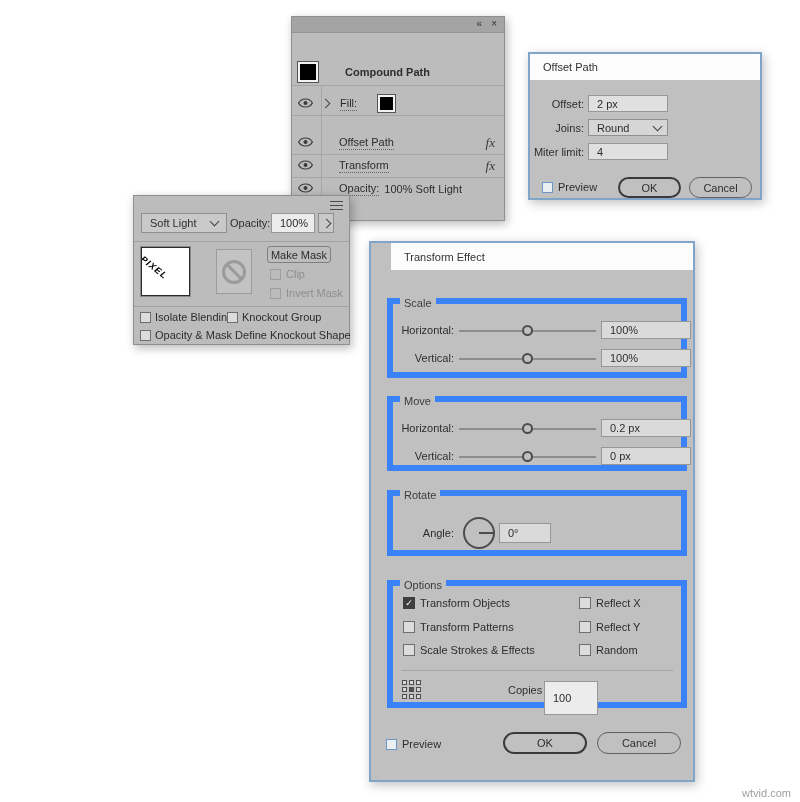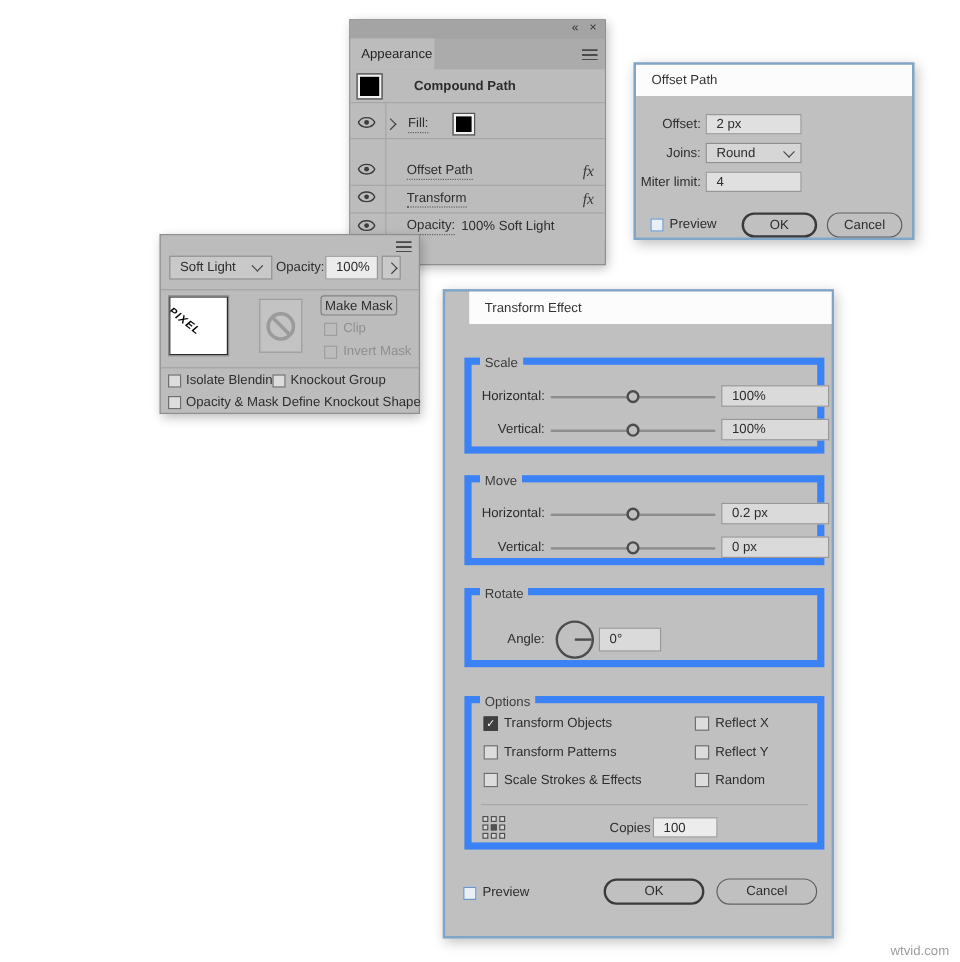--- a/index.html
+++ b/index.html
@@ -84,28 +84,20 @@
 </head>
 <body>
 
 <div class="stage">
 
   <div class="panel" style="left:291px;top:16px;width:214px;height:205px;z-index:1;">
     <div class="ap-topbar">
       <span class="abs" style="right:22px;top:1px;font-size:10px;color:#333;">«</span>
       <span class="abs" style="right:7px;top:1px;font-size:10px;color:#333;">×</span>
     </div>
-    <div class="ap-tabs">
-      <div class="ap-tab">
-        <span class="txt">Appearance</span>
-      </div>
-      <div class="abs" style="right:6px;top:9px;">
-          <div class="menu-lines"></div>
-        </div>
-    </div>
 
     <div class="abs" style="left:0;top:41px;right:0;height:143px;background:#bcbcbc;">
 
       <div class="abs" style="left:29px;top:27px;bottom:0;width:1px;background:#a6a6a6;"></div>
 
       <div class="ap-row" style="top:0;height:27px;">
         <div class="swatch" style="margin-left:6px;width:20px;height:20px;"></div>
         <span class="txt" style="margin-left:27px;font-weight:bold;">Compound Path</span>
       </div>
 
@@ -291,21 +283,21 @@
           <span></span>
           <span></span>
         <span></span>
           <span class="center"></span>
           <span></span>
         <span></span>
           <span></span>
           <span></span>
       </div>
       <span class="cblabel" style="left:115px;top:98px;">Copies</span>
-      <input class="input lighter" style="left: 151px; top: 95px; width: 54px; height: 17px;" value="100">
+      <input class="input lighter" style="left: 151px; top: 95px; width: 54px; height: 34px;" value="100">
     </div>
 
     <div class="cb blue" style="left:15px;top:496px;"></div>
     <span class="cblabel" style="left:31px;top:495px;">Preview</span>
     <div class="pill primary" style="left:132px;top:489px;width:84px;height:22px;">
       <span class="txt">OK</span>
     </div>
     <div class="pill normal" style="left:226px;top:489px;width:84px;height:22px;">
       <span class="txt">Cancel</span>
     </div>

